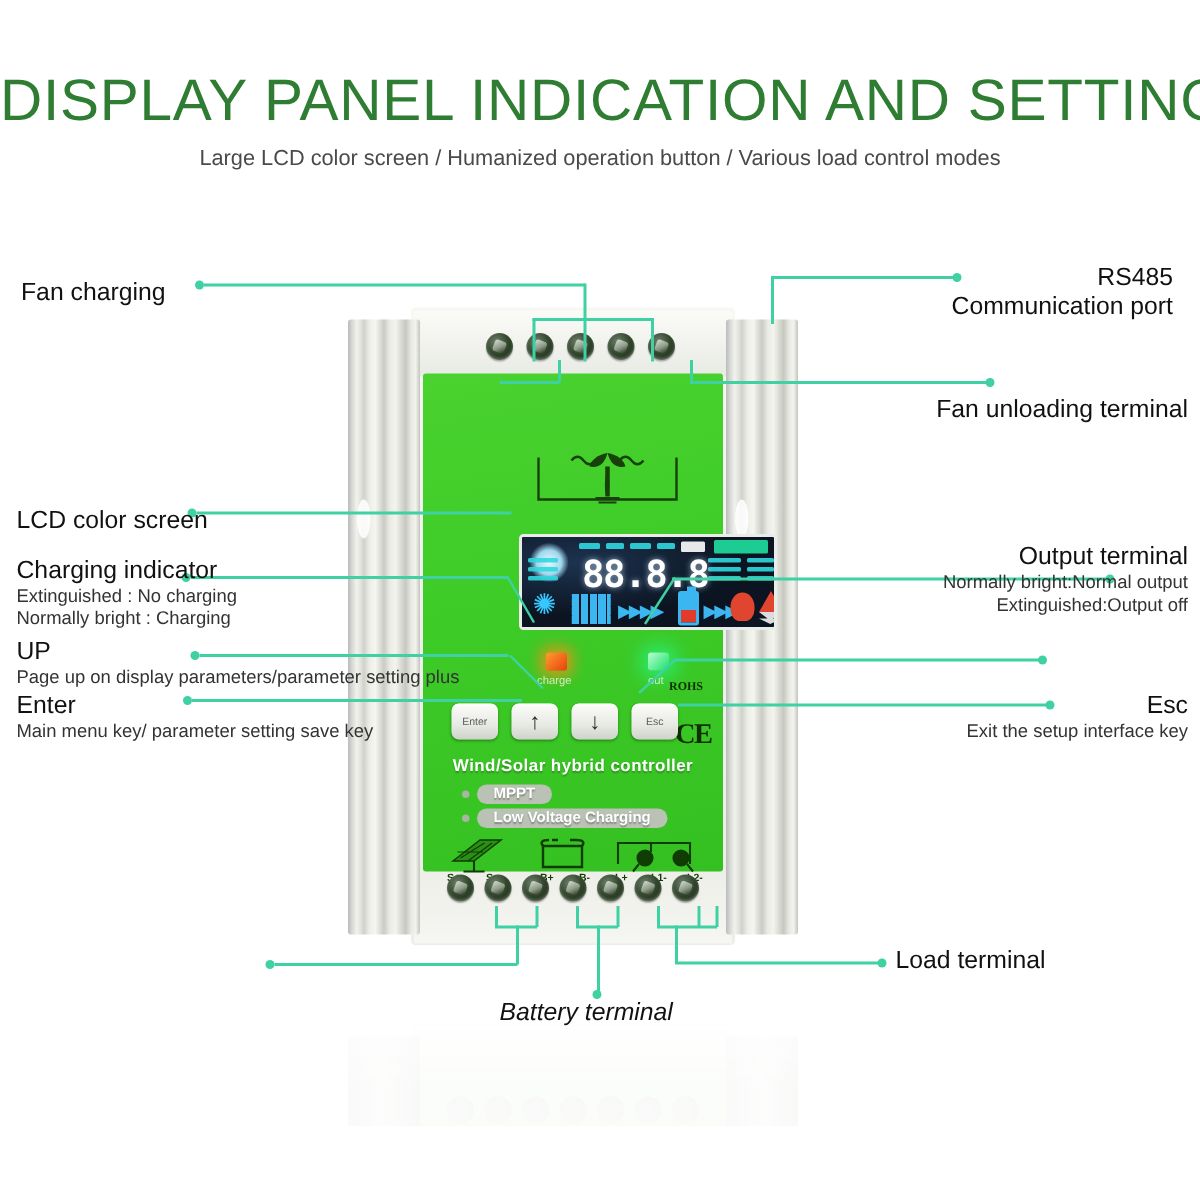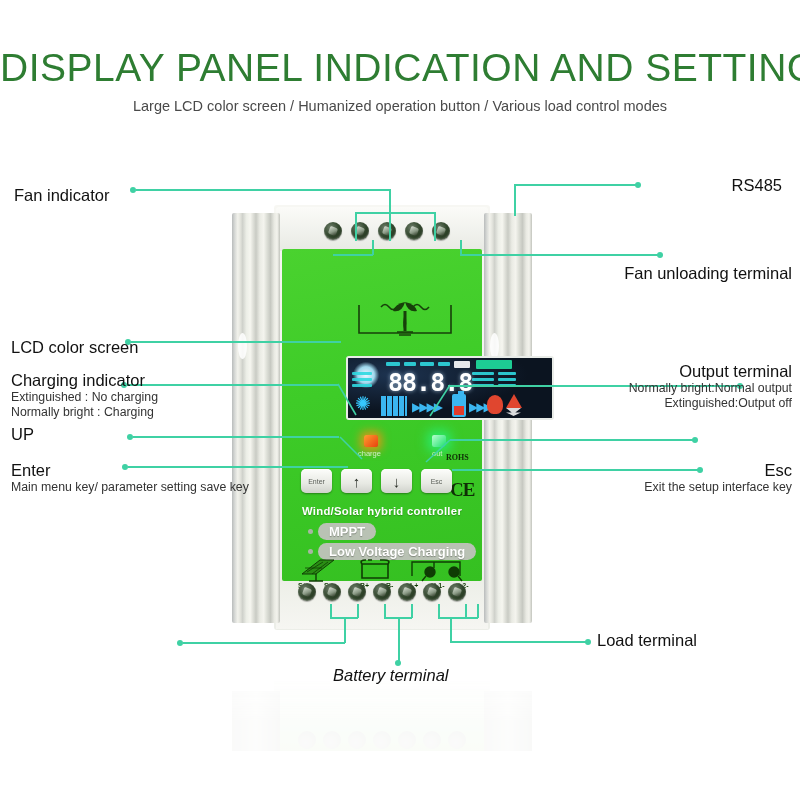--- a/index.html
+++ b/index.html
@@ -102,21 +102,21 @@
     transform: rotate(20deg);
   }
   #top-terms  { left: 92px; top: 17px; gap: 9px; }
   #bot-terms  { left: 66px; top: 378px; gap: 7px; }
 
   
   .turbine { position: absolute; left: 73px; top: 50px; width: 100px; height: 40px; }
 
   
   .lcd {
-    position: absolute; left: 64px; top: 107px; width: 208px; height: 64px;
+    position: absolute; left: 64px; top: 107px; width: 172px; height: 64px;
     background: #0c1422;
     border: 2px solid #e9ece8;
     border-radius: 3px;
     overflow: hidden;
   }
   .lcd-inner { position: absolute; inset: 0; background:
      radial-gradient(ellipse at 22% 28%, #1d3350 0%, #0b1420 60%); }
   .lcd-digits {
     position: absolute; left: 40px; top: 10px;
     font-family: "DejaVu Sans Mono", monospace;
@@ -171,21 +171,21 @@
   .brand {
     position: absolute; left: 0; top: 256px; width: 200px; text-align: center;
     font-size: 11.3px; font-weight: bold; color: #ffffff; letter-spacing: .3px;
     text-shadow: 0 1px 1px rgba(0,0,0,.25);
   }
   .pill-wrap { position: absolute; left: 26px; top: 274px; }
   .pill-line { display:flex; align-items:center; gap:5px; margin-bottom: 3px; }
   .pill-dot { width:5px; height:5px; border-radius:50%; background:#a8b5a3; }
   .pill {
     background: #b9c2b4; border-radius: 9px; padding: 1px 11px;
-    font-size: 13px; font-weight: bold; color: #ffffff;
+    font-size: 10px; font-weight: bold; color: #ffffff;
     text-shadow: 0 1px 1px rgba(0,0,0,.3);
   }
 
   
   .conn { position: absolute; left: 12px; top: 305px; width: 176px; height: 30px; }
   .conn-lbls { position: absolute; left: 12px; top: 333px; width: 176px; height: 12px; }
   .conn-lbls span {
     position: absolute; font-size: 7px; font-weight: bold; color: #123a06;
   }
 
@@ -434,25 +434,26 @@
 
   <div class="dot" style="left:585px; top:639px;"></div>
   <div class="ln h" style="left:450px; top:641px; width:136px;"></div>
   <div class="ln v" style="left:450px; top:617px; height:25px;"></div>
   <div class="ln h" style="left:438px; top:617px; width:40px;"></div>
   <div class="ln v" style="left:438px; top:604px; height:14px;"></div>
   <div class="ln v" style="left:465px; top:604px; height:14px;"></div>
   <div class="ln v" style="left:477px; top:604px; height:14px;"></div>
 
   <div class="lbl" style="left:14px; top:186px;">
-    <span class="big">Fan indicator</span>
+    <span class="big">Fan charging</span>
   </div>
 
   <div class="lbl right" style="right:18px; top:176px;">
     <span class="big">RS485</span>
+    <span class="big">Communication port</span>
   </div>
 
   <div class="lbl right" style="right:8px; top:264px;">
     <span class="big">Fan unloading terminal</span>
   </div>
 
   <div class="lbl" style="left:11px; top:338px;">
     <span class="big">LCD color screen</span>
   </div>
 
@@ -463,20 +464,21 @@
   </div>
 
   <div class="lbl right" style="right:8px; top:362px;">
     <span class="big">Output terminal</span>
     <span class="sub">Normally bright:Normal output</span>
     <span class="sub">Extinguished:Output off</span>
   </div>
 
   <div class="lbl" style="left:11px; top:425px;">
     <span class="big">UP</span>
+    <span class="sub">Page up on display parameters/parameter setting plus</span>
   </div>
 
 
   <div class="lbl" style="left:11px; top:461px;">
     <span class="big">Enter</span>
     <span class="sub">Main menu key/ parameter setting save key</span>
   </div>
 
   <div class="lbl right" style="right:8px; top:461px;">
     <span class="big">Esc</span>

